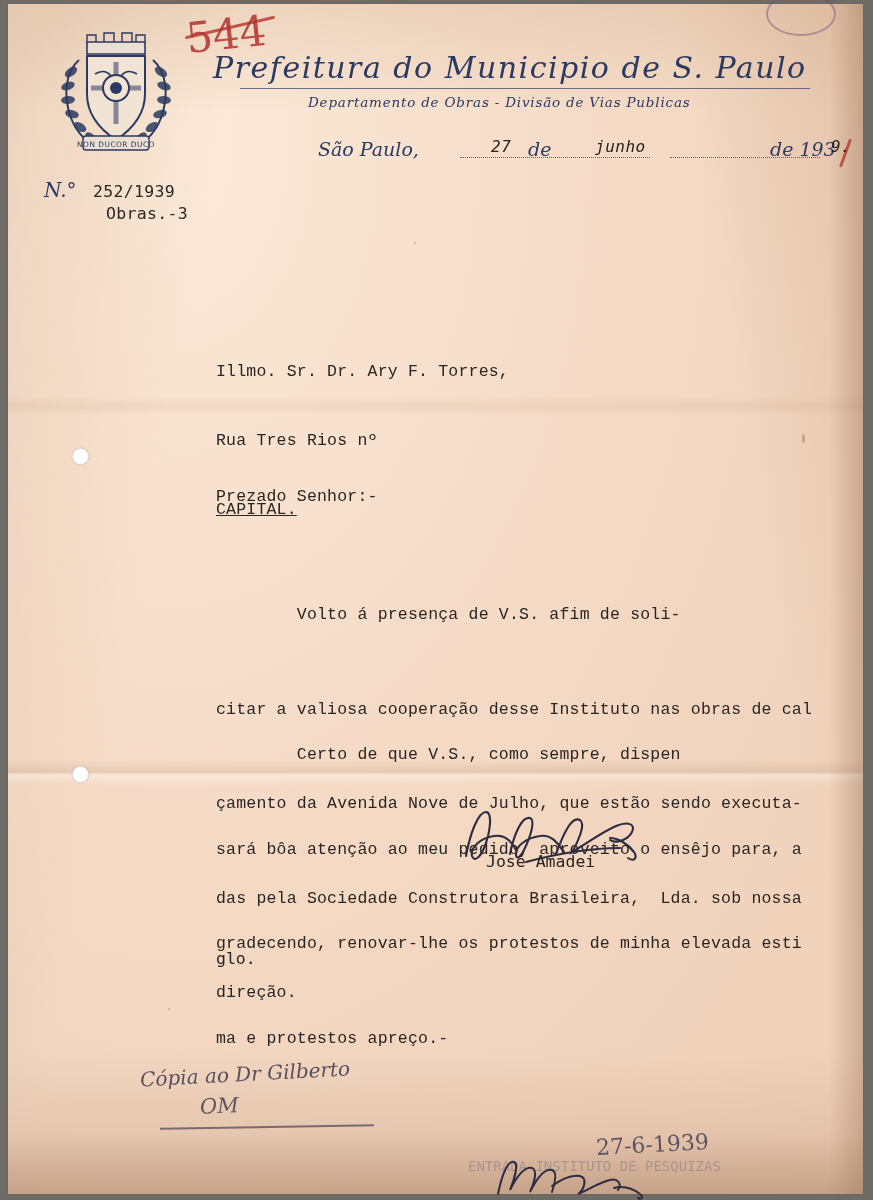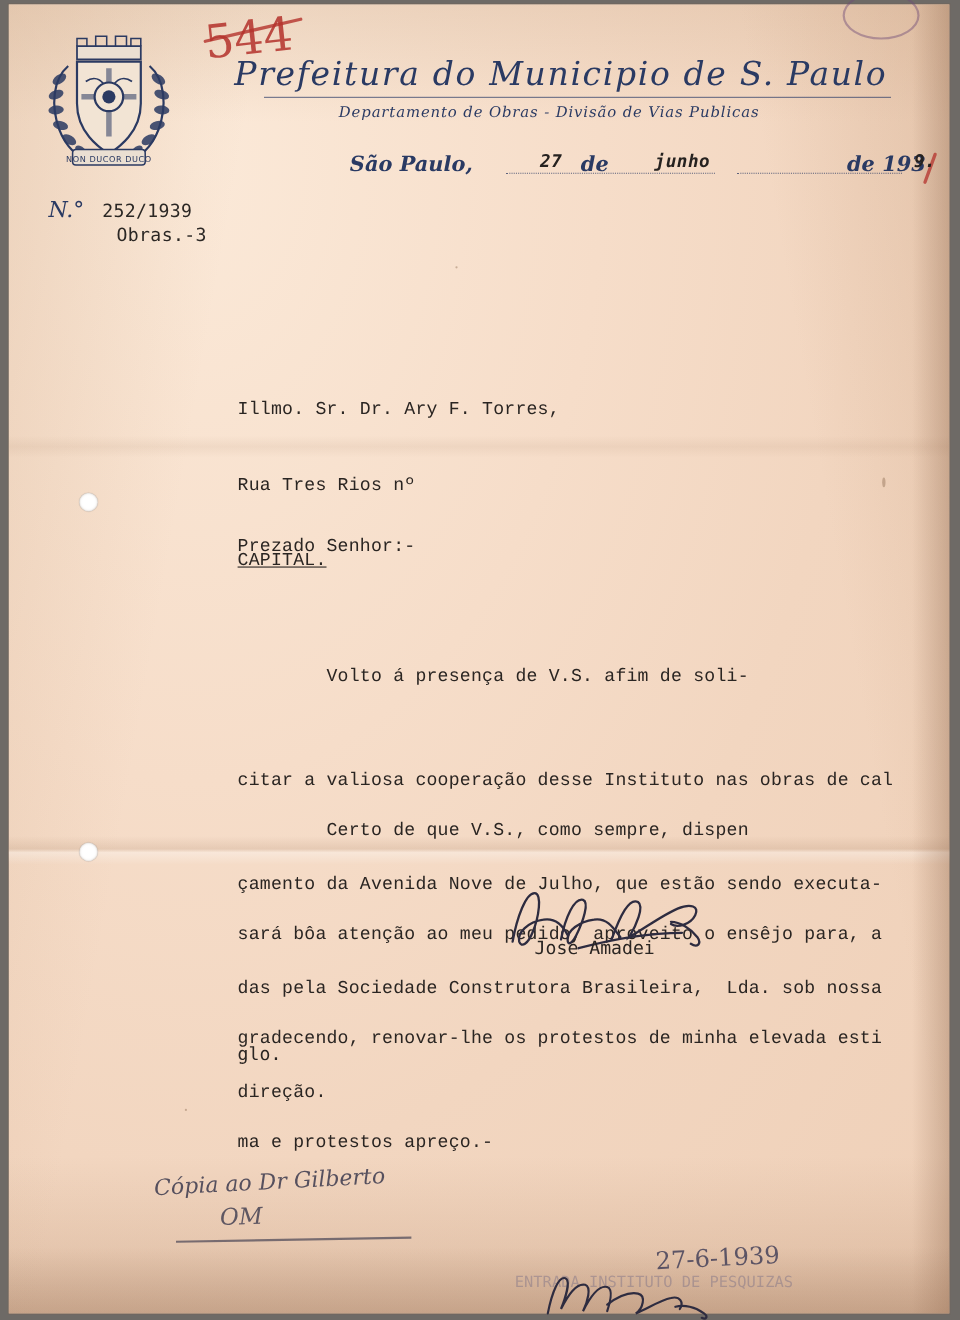--- a/index.html
+++ b/index.html
@@ -62,21 +62,21 @@
     width: 17px;
     height: 17px;
     border-radius: 50%;
     background: #ffffff;
     box-shadow: inset 0 0 2px rgba(120,95,75,0.5), 0 0 1px rgba(0,0,0,0.25);
   }
 
   
   .coat {
     position: absolute;
-    left: 32px;
+    left: 49px;
     top: 22px;
     width: 118px;
     height: 136px;
     text-align: center;
   }
   .letterhead-title {
     position: absolute;
     left: 205px;
     top: 46px;
     width: 620px;
@@ -113,21 +113,20 @@
     position: absolute;
     left: 310px;
     top: 132px;
     width: 530px;
     height: 28px;
     font-family: "DejaVu Serif", serif;
     font-style: italic;
     font-size: 19px;
     color: #2a3a63;
     white-space: nowrap;
-    font-weight: bold;
   }
   .dateline .city { position:absolute; left:0; top:2px; }
   .dateline .dots1 {
     position:absolute; left:142px; top:21px; width:190px; height:0;
     border-bottom: 1px dotted #2a3a63; opacity:.75;
   }
   .dateline .dots2 {
     position:absolute; left:352px; top:21px; width:150px; height:0;
     border-bottom: 1px dotted #2a3a63; opacity:.75;
   }

